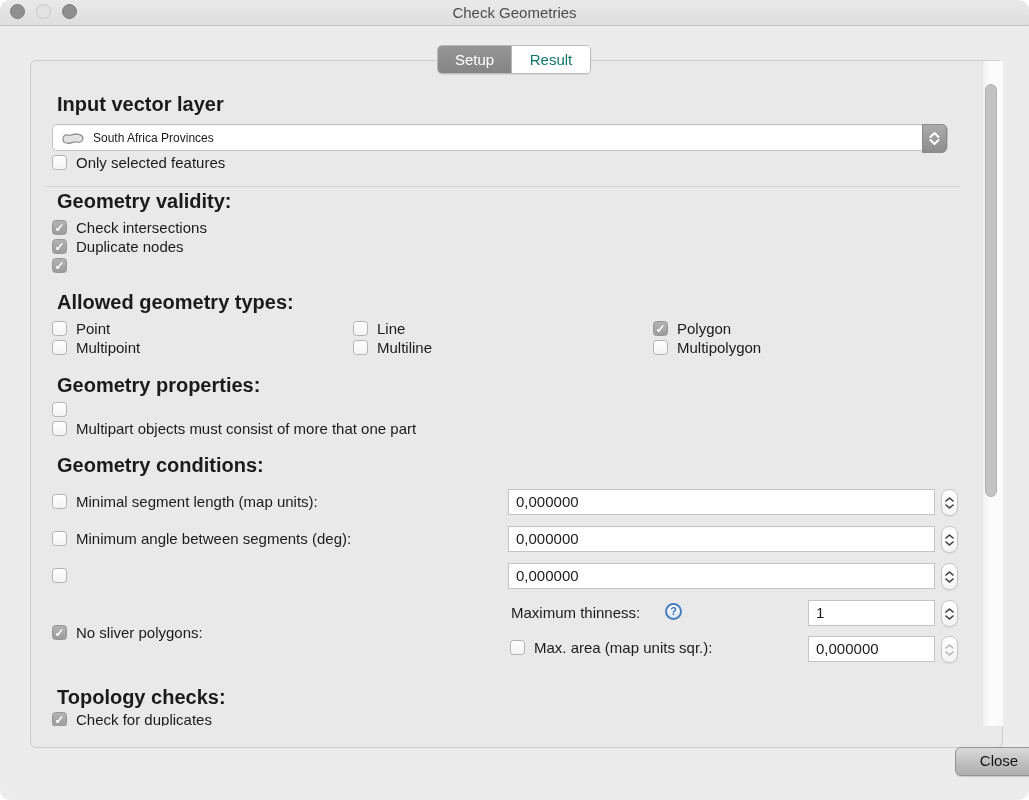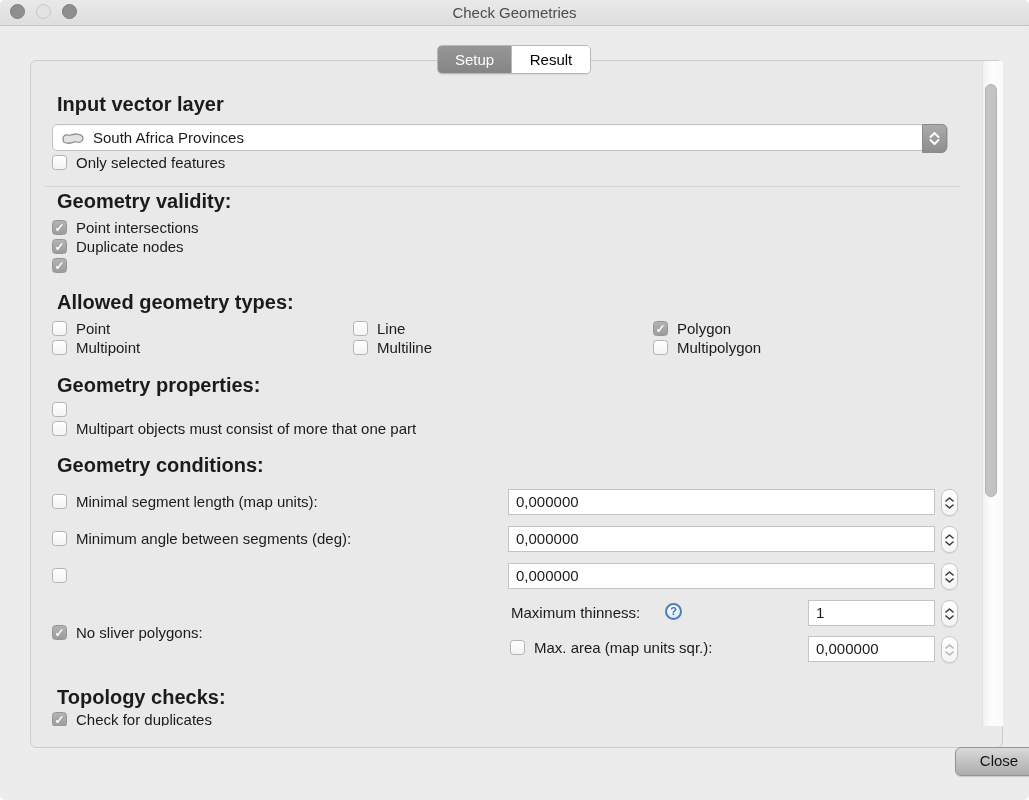--- a/index.html
+++ b/index.html
@@ -1,19 +1,19 @@
 <!DOCTYPE html>
 <html><head>
 <meta charset="utf-8">
 <style>
   html,body{margin:0;padding:0;background:#fff;}
   .stage{
     position:relative;width:1029px;height:800px;
     font-family:"Liberation Sans", sans-serif;
-    background:#ececec;overflow:hidden;border-radius:5px;
+    background:#ececec;overflow:hidden;border-radius:10px;
     color:#1b1b1b;
   }
   
   .titlebar{
     position:absolute;left:0;top:0;width:1029px;height:25px;
     background:linear-gradient(#e9e9e9,#dedede);
     border-bottom:1px solid #c3c3c3;
   }
   .title{
     position:absolute;left:0;top:0;width:100%;height:25px;
@@ -28,21 +28,21 @@
     background:#e9e9e9;border:1px solid #cdcdcd;border-radius:6px;
     box-sizing:border-box;
   }
   .tabbar{
     position:absolute;left:437px;top:45px;height:27px;display:flex;
     border:1px solid #b9b9b9;border-radius:5px;overflow:hidden;
     box-shadow:0 1px 1px rgba(0,0,0,0.08);
   }
   .tab{
     height:27px;line-height:27px;text-align:center;font-size:15px;
-    background:#ffffff;color:#000000;cursor:default;
+    background:#ffffff;color:#0f766e;cursor:default;
   }
   .tab.selected{background:linear-gradient(#969696,#858585);color:#ffffff;}
   .tab + .tab{border-left:1px solid #b9b9b9;}
   
   .clip{position:absolute;left:0;top:0;width:1029px;height:800px;
         clip-path:inset(61px 26px 74px 31px);}
   .heading{position:absolute;font-size:20px;font-weight:bold;line-height:17px;}
   .lbl{position:absolute;font-size:15px;line-height:17px;white-space:nowrap;}
   .sep{position:absolute;height:1px;background:#d5d5d5;}
   
@@ -56,21 +56,21 @@
   .cb.checked .tick{
     display:block;color:#ffffff;font-size:12px;line-height:14px;
     text-align:center;font-weight:bold;
   }
   
   .combo{
     position:absolute;left:52px;top:124px;width:896px;height:27px;
     background:#ffffff;border:1px solid #c3c3c3;border-radius:5px;
     box-sizing:border-box;box-shadow:inset 0 1px 1px rgba(0,0,0,0.05);
   }
-  .combo-text{position:absolute;left:40px;top:4px;font-size:15px;line-height:18px;}
+  .combo-text{position:absolute;left:40px;top:4px;font-size:12px;line-height:18px;}
   .combo-icon{position:absolute;left:8px;top:6px;}
   .combo-btn{
     position:absolute;right:0;top:-1px;width:23px;height:27px;
     background:linear-gradient(#ababab,#8d8d8d);
     border-radius:0 5px 5px 0;border:1px solid #8a8a8a;box-sizing:content-box;
     display:flex;flex-direction:column;align-items:center;justify-content:center;gap:1px;
   }
   
   .field{
     position:absolute;height:26px;background:#ffffff;border:1px solid #c4c4c4;
@@ -151,21 +151,21 @@
     <span class="cb" style="left:52px;top:155px"></span>
     <span class="lbl" style="left:76px;top:154px">Only selected features</span>
 
     <div class="sep" style="left:45px;top:186px;width:915px"></div>
 
     <div class="heading" style="left:57px;top:193px">Geometry validity:</div>
 
     <span class="cb checked" style="left:52px;top:220px">
         <span class="tick">✓</span>
       </span>
-    <span class="lbl" style="left:76px;top:219px">Point intersections</span>
+    <span class="lbl" style="left:76px;top:219px">Check intersections</span>
 
     <span class="cb checked" style="left:52px;top:239px">
         <span class="tick">✓</span>
       </span>
     <span class="lbl" style="left:76px;top:238px">Duplicate nodes</span>
 
     <span class="cb checked" style="left:52px;top:258px">
         <span class="tick">✓</span>
       </span>
 

